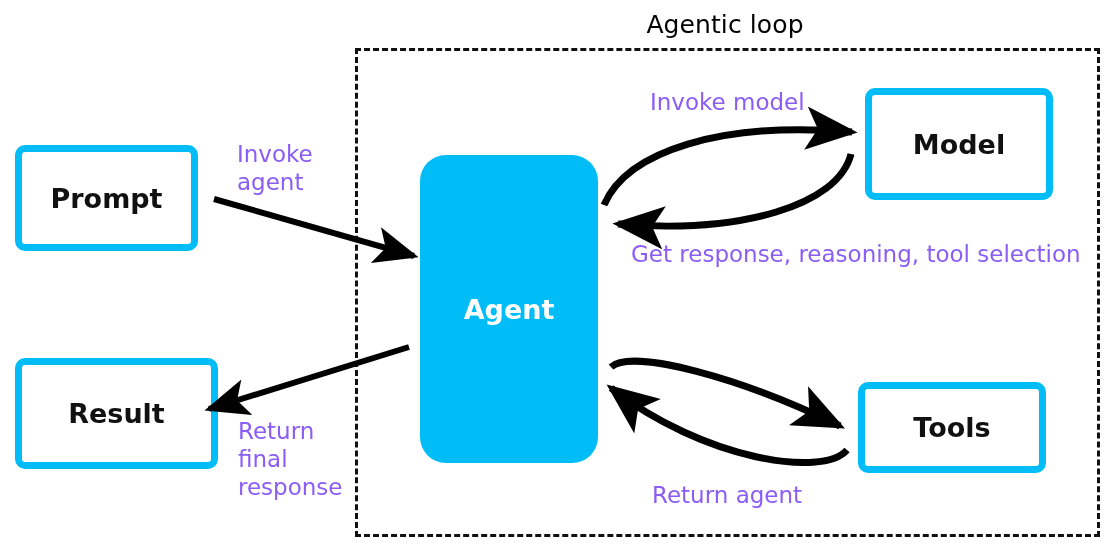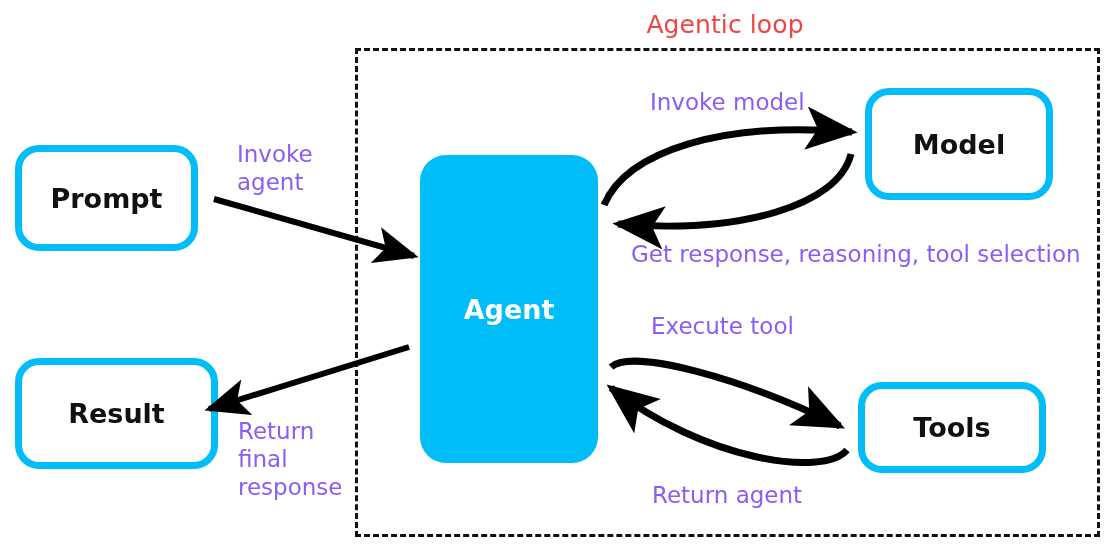--- a/index.html
+++ b/index.html
@@ -29,35 +29,35 @@
     box-sizing: border-box;
     background: transparent;
   }
   .loop-title {
     position: absolute;
     left: 600px;
     top: 10px;
     width: 250px;
     text-align: center;
     font-size: 25px;
-    color: #ef4444;
+    color: #000000;
     white-space: nowrap;
     letter-spacing: 0.1px;
   }
 
   
   .node {
     position: absolute;
     box-sizing: border-box;
     display: flex;
     align-items: center;
     justify-content: center;
     background: #ffffff;
     border: 7px solid #00bdf7;
-    border-radius: 24px;
+    border-radius: 10px;
     font-weight: bold;
     font-size: 27px;
     color: #111111;
   }
   #node-prompt { left: 15px;  top: 145px; width: 183px; height: 106px; }
   #node-result { left: 15px;  top: 358px; width: 203px; height: 111px; }
   #node-model  { left: 865px; top: 88px;  width: 188px; height: 112px; }
   #node-tools  { left: 858px; top: 382px; width: 188px; height: 91px; }
 
   
@@ -154,17 +154,16 @@
 agent</div>
 
   <div class="edge-label" id="label-return-final">Return
 final
 response</div>
 
   <div class="edge-label" id="label-invoke-model">Invoke model</div>
 
   <div class="edge-label" id="label-get-response">Get response, reasoning, tool selection</div>
 
-  <div class="edge-label" id="label-execute-tool">Execute tool</div>
 
   <div class="edge-label" id="label-return-result">Return agent</div>
 
 </div>
 
 </body></html>

